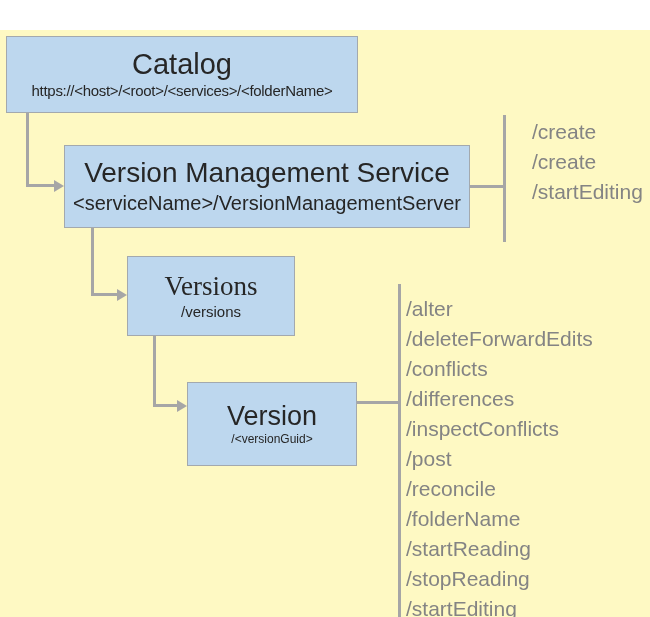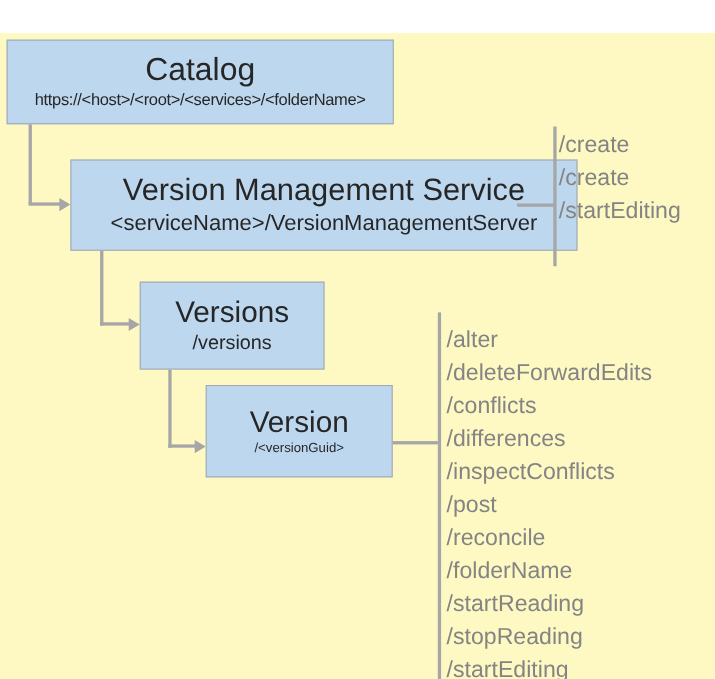--- a/index.html
+++ b/index.html
@@ -35,29 +35,29 @@
   }
   .node .subtitle {
     color: #262626;
     line-height: 1.3;
     white-space: nowrap;
   }
   #catalog-box   { left: 6px;   top: 6px;   width: 352px; height: 77px; }
   #catalog-box .title    { font-size: 29px; }
   #catalog-box .subtitle { font-size: 15px; letter-spacing: -0.3px; }
 
-  #vms-box       { left: 64px;  top: 115px; width: 461px; height: 83px; }
+  #vms-box       { left: 64px;  top: 115px; width: 406px; height: 83px; }
   #vms-box .title    { font-size: 28px; }
   #vms-box .subtitle { font-size: 20px; }
 
   #versions-box  { left: 127px; top: 226px; width: 168px; height: 80px; }
-  #versions-box .title    { font-size: 27px; }
-  #versions-box .subtitle { font-size: 18px; }
+  #versions-box .title    { font-size: 27px; font-family: Liberation Serif, serif; }
+  #versions-box .subtitle { font-size: 15px; }
 
-  #version-box   { left: 187px; top: 320px; width: 170px; height: 84px; }
+  #version-box   { left: 187px; top: 352px; width: 170px; height: 84px; }
   #version-box .title    { font-size: 27px; }
   #version-box .subtitle { font-size: 12px; }
 
   
   .line {
     position: absolute;
     background: #a6a6a6;
   }
   .arrowhead {
     position: absolute;
@@ -90,21 +90,21 @@
   .ops-list {
     position: absolute;
     color: #848484;
     font-size: 21px;
   }
   .ops-list .op {
     height: 30px;
     line-height: 30px;
     white-space: nowrap;
   }
-  #vms-ops     { left: 508px; top: 87px; }
+  #vms-ops     { left: 532px; top: 87px; }
   #version-ops { left: 406px; top: 264px; }
 </style>
 </head>
 <body>
 
 <div id="stage">
 
   <div class="node" id="catalog-box">
     <div class="title">Catalog</div>
     <div class="subtitle">https://&lt;host&gt;/&lt;root&gt;/&lt;services&gt;/&lt;folderName&gt;</div>

